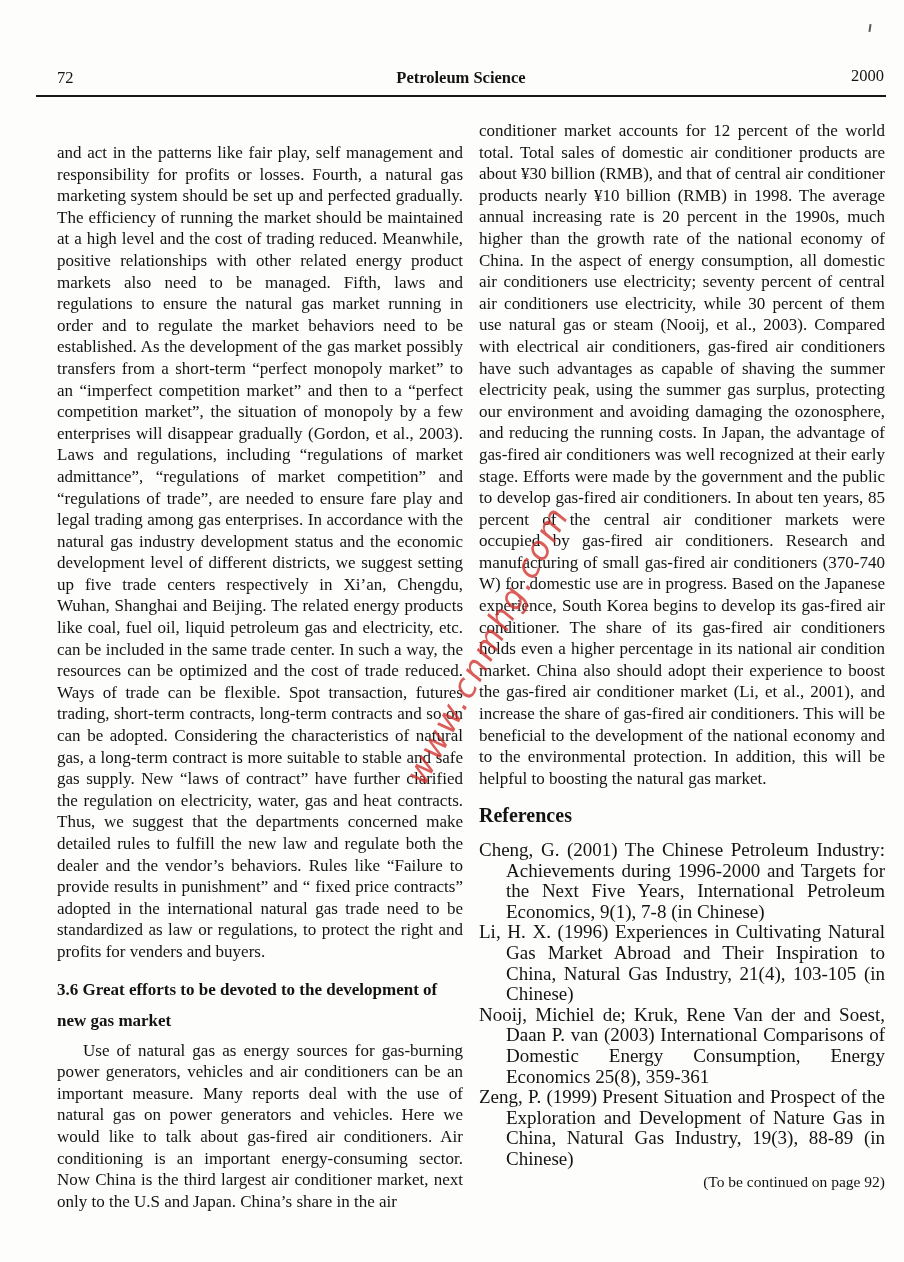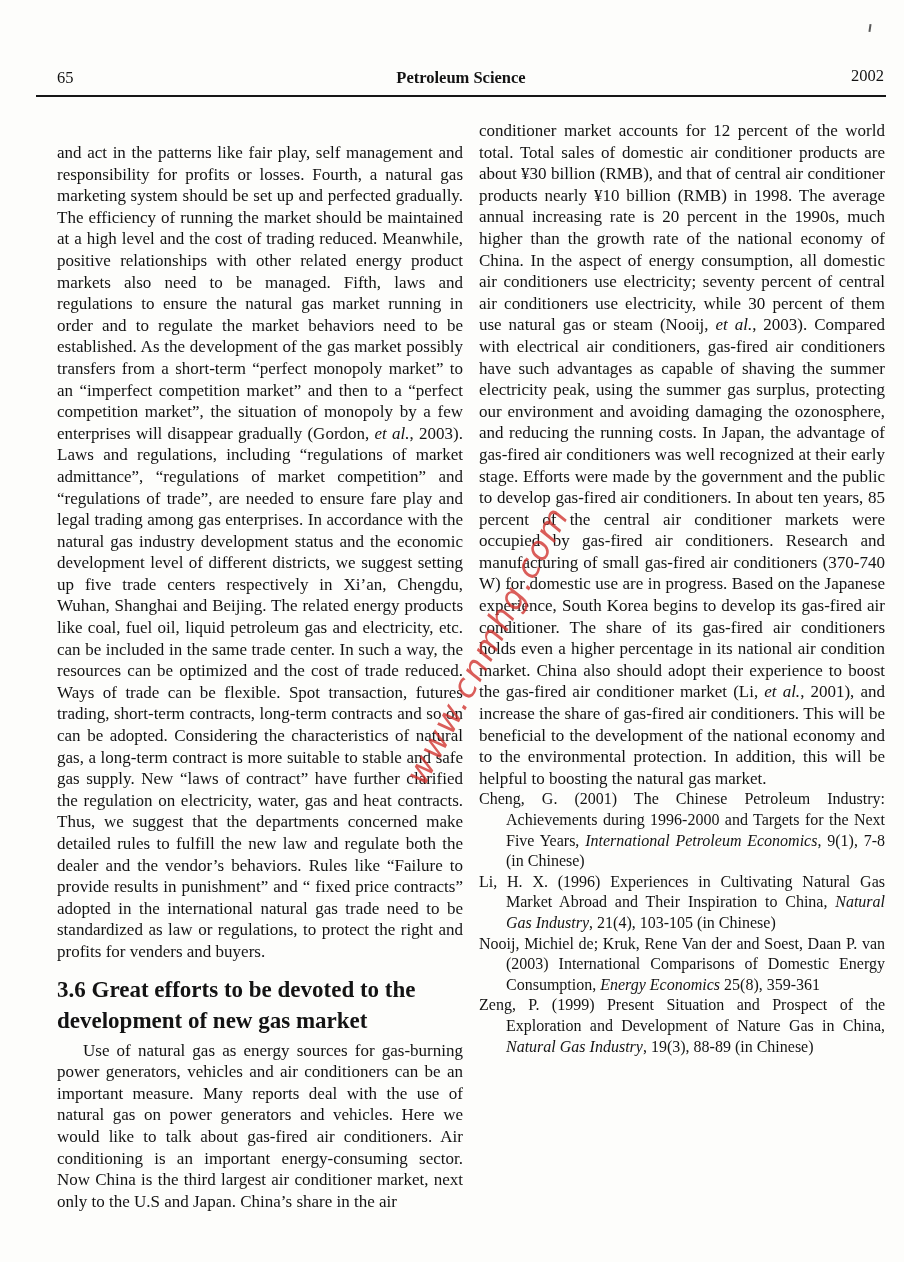--- a/index.html
+++ b/index.html
@@ -4,21 +4,21 @@
 <style>
   html, body { margin: 0; padding: 0; }
   body {
     width: 904px; height: 1262px;
     background: #fdfdfb;
     font-family: "Liberation Serif", serif;
     color: #131313;
     position: relative;
     overflow: hidden;
   }
-  .it { font-style: italic; }
+  .it { }
 
   
   .page-header {
     position: absolute; top: 66px; left: 36px; width: 850px; height: 26px;
     font-size: 16.5px;
   }
   .page-number { position: absolute; left: 21px; top: 2px; }
   .journal-title { position: absolute; left: 50%; transform: translateX(-50%); top: 2px; font-weight: bold; }
   .journal-year { position: absolute; right: 2px; top: 0; }
   .header-rule {
@@ -37,32 +37,32 @@
     text-align: justify;
   }
   .col-left  { left: 57px; margin-top: 22px; }
   .col-right { left: 479px; }
 
   .body-para { margin: 0; }
   .body-para.indent-first { text-indent: 26px; }
 
   .section-heading {
     font-weight: bold;
-    font-size: 23px; line-height: 31px;
+    font-size: 17px; line-height: 31px;
     margin: 11px 0 4px 0;
     text-align: left;
   }
 
   .references-heading {
     font-weight: bold;
     font-size: 20px;
     margin: 16px 0 13px 0;
     text-align: left;
   }
-  .references-list { font-size: 16px; line-height: 20.6px; }
+  .references-list { font-size: 19px; line-height: 20.6px; }
   .ref-item {
     padding-left: 27px; text-indent: -27px;
     text-align: justify;
   }
   .continuation-note {
     text-align: right; font-size: 15.5px; line-height: 20.6px; margin-top: 2px;
   }
 
   
   .watermark {
@@ -73,36 +73,38 @@
     font-size: 33px; letter-spacing: 2px;
     color: rgba(207, 48, 43, 0.78);
     white-space: nowrap;
     pointer-events: none;
   }
 </style>
 </head>
 <body>
 
 <div class="page-header">
-  <span class="page-number">65</span>
+  <span class="page-number">72</span>
   <span class="journal-title">Petroleum Science</span>
-  <span class="journal-year">2002</span>
+  <span class="journal-year">2000</span>
 </div>
 <div class="header-rule"></div>
 <div class="corner-artifact"></div>
 
 <div class="col col-left">
   <p class="body-para"><span>and act in the patterns like fair play, self management and responsibility for profits or losses. Fourth, a natural gas marketing system should be set up and perfected gradually. The efficiency of running the market should be maintained at a high level and the cost of trading reduced. Meanwhile, positive relationships with other related energy product markets also need to be managed. Fifth, laws and regulations to ensure the natural gas market running in order and to regulate the market behaviors need to be established. As the development of the gas market possibly transfers from a short-term “perfect monopoly market” to an “imperfect competition market” and then to a “perfect competition market”, the situation of monopoly by a few enterprises will disappear gradually (Gordon, </span><span class="it">et al.</span><span>, 2003). Laws and regulations, including “regulations of market admittance”, “regulations of market competition” and “regulations of trade”, are needed to ensure fare play and legal trading among gas enterprises. In accordance with the natural gas industry development status and the economic development level of different districts, we suggest setting up five trade centers respectively in Xi’an, Chengdu, Wuhan, Shanghai and Beijing. The related energy products like coal, fuel oil, liquid petroleum gas and electricity, etc. can be included in the same trade center. In such a way, the resources can be optimized and the cost of trade reduced. Ways of trade can be flexible. Spot transaction, futures trading, short-term contracts, long-term contracts and so on can be adopted. Considering the characteristics of natural gas, a long-term contract is more suitable to stable and safe gas supply. New “laws of contract” have further clarified the regulation on electricity, water, gas and heat contracts. Thus, we suggest that the departments concerned make detailed rules to fulfill the new law and regulate both the dealer and the vendor’s behaviors. Rules like “Failure to provide results in punishment” and “ fixed price contracts” adopted in the international natural gas trade need to be standardized as law or regulations, to protect the right and profits for venders and buyers.</span></p>
   <div class="section-heading">3.6 Great efforts to be devoted to the development of new gas market</div>
   <p class="body-para indent-first"><span>Use of natural gas as energy sources for gas-burning power generators, vehicles and air conditioners can be an important measure. Many reports deal with the use of natural gas on power generators and vehicles. Here we would like to talk about gas-fired air conditioners. Air conditioning is an important energy-consuming sector. Now China is the third largest air conditioner market, next only to the U.S and Japan. China’s share in the air</span></p>
 </div>
 
 <div class="col col-right">
   <p class="body-para"><span>conditioner market accounts for 12 percent of the world total. Total sales of domestic air conditioner products are about ¥30 billion (RMB), and that of central air conditioner products nearly ¥10 billion (RMB) in 1998. The average annual increasing rate is 20 percent in the 1990s, much higher than the growth rate of the national economy of China. In the aspect of energy consumption, all domestic air conditioners use electricity; seventy percent of central air conditioners use electricity, while 30 percent of them use natural gas or steam (Nooij, </span><span class="it">et al.</span><span>, 2003). Compared with electrical air conditioners, gas-fired air conditioners have such advantages as capable of shaving the summer electricity peak, using the summer gas surplus, protecting our environment and avoiding damaging the ozonosphere, and reducing the running costs. In Japan, the advantage of gas-fired air conditioners was well recognized at their early stage. Efforts were made by the government and the public to develop gas-fired air conditioners. In about ten years, 85 percent of the central air conditioner markets were occupied by gas-fired air conditioners. Research and manufacturing of small gas-fired air conditioners (370-740 W) for domestic use are in progress. Based on the Japanese experience, South Korea begins to develop its gas-fired air conditioner. The share of its gas-fired air conditioners holds even a higher percentage in its national air condition market. China also should adopt their experience to boost the gas-fired air conditioner market (Li, </span><span class="it">et al.</span><span>, 2001), and increase the share of gas-fired air conditioners. This will be beneficial to the development of the national economy and to the environmental protection. In addition, this will be helpful to boosting the natural gas market.</span></p>
+  <div class="references-heading">References</div>
   <div class="references-list">
       <div class="ref-item"><span>Cheng, G. (2001) The Chinese Petroleum Industry: Achievements during 1996-2000 and Targets for the Next Five Years, </span><span class="it">International Petroleum Economics</span><span>, 9(1), 7-8 (in Chinese)</span></div>
       <div class="ref-item"><span>Li, H. X. (1996) Experiences in Cultivating Natural Gas Market Abroad and Their Inspiration to China, </span><span class="it">Natural Gas Industry</span><span>, 21(4), 103-105 (in Chinese)</span></div>
       <div class="ref-item"><span>Nooij, Michiel de; Kruk, Rene Van der and Soest, Daan P. van (2003) International Comparisons of Domestic Energy Consumption, </span><span class="it">Energy Economics</span><span> 25(8), 359-361</span></div>
       <div class="ref-item"><span>Zeng, P. (1999) Present Situation and Prospect of the Exploration and Development of Nature Gas in China, </span><span class="it">Natural Gas Industry</span><span>, 19(3), 88-89 (in Chinese)</span></div>
     </div>
+  <div class="continuation-note">(To be continued on page 92)</div>
 </div>
 
 <div class="watermark">www.cnmhg.com</div>
 
 </body></html>

